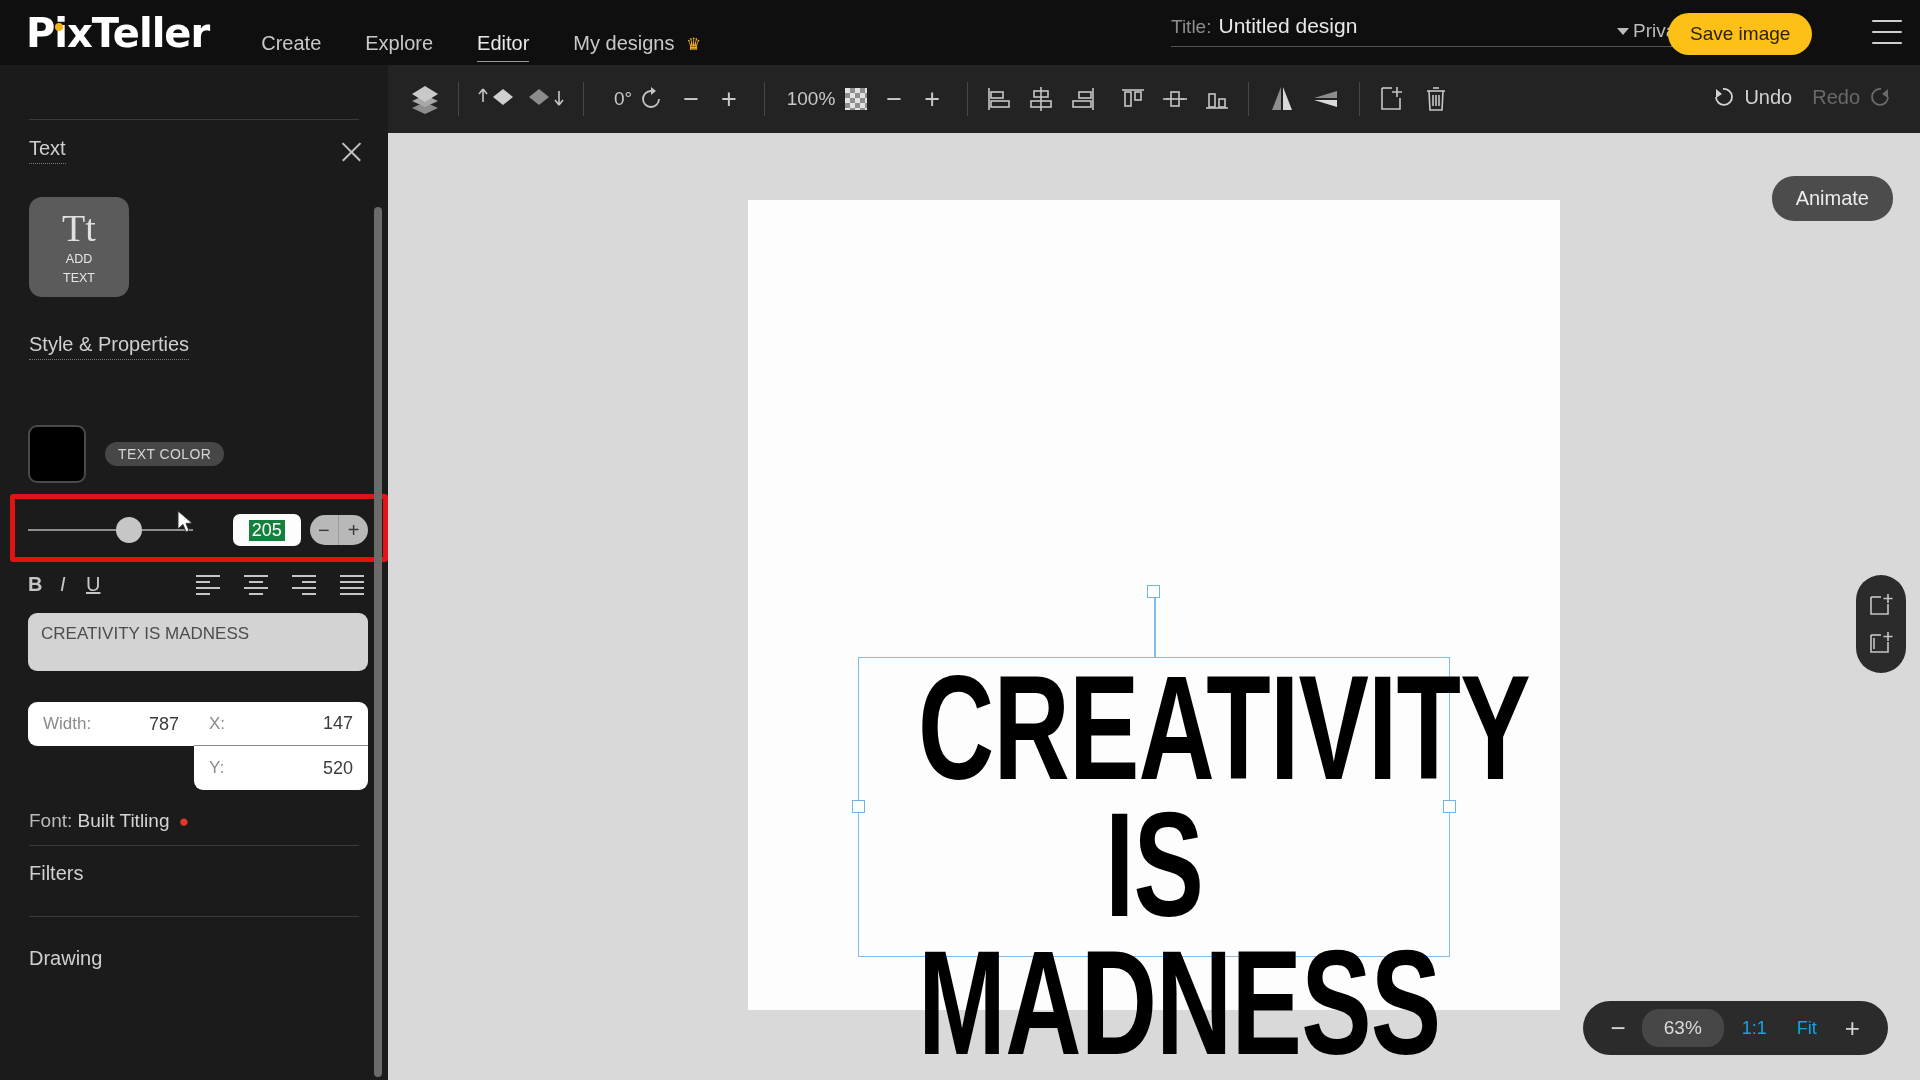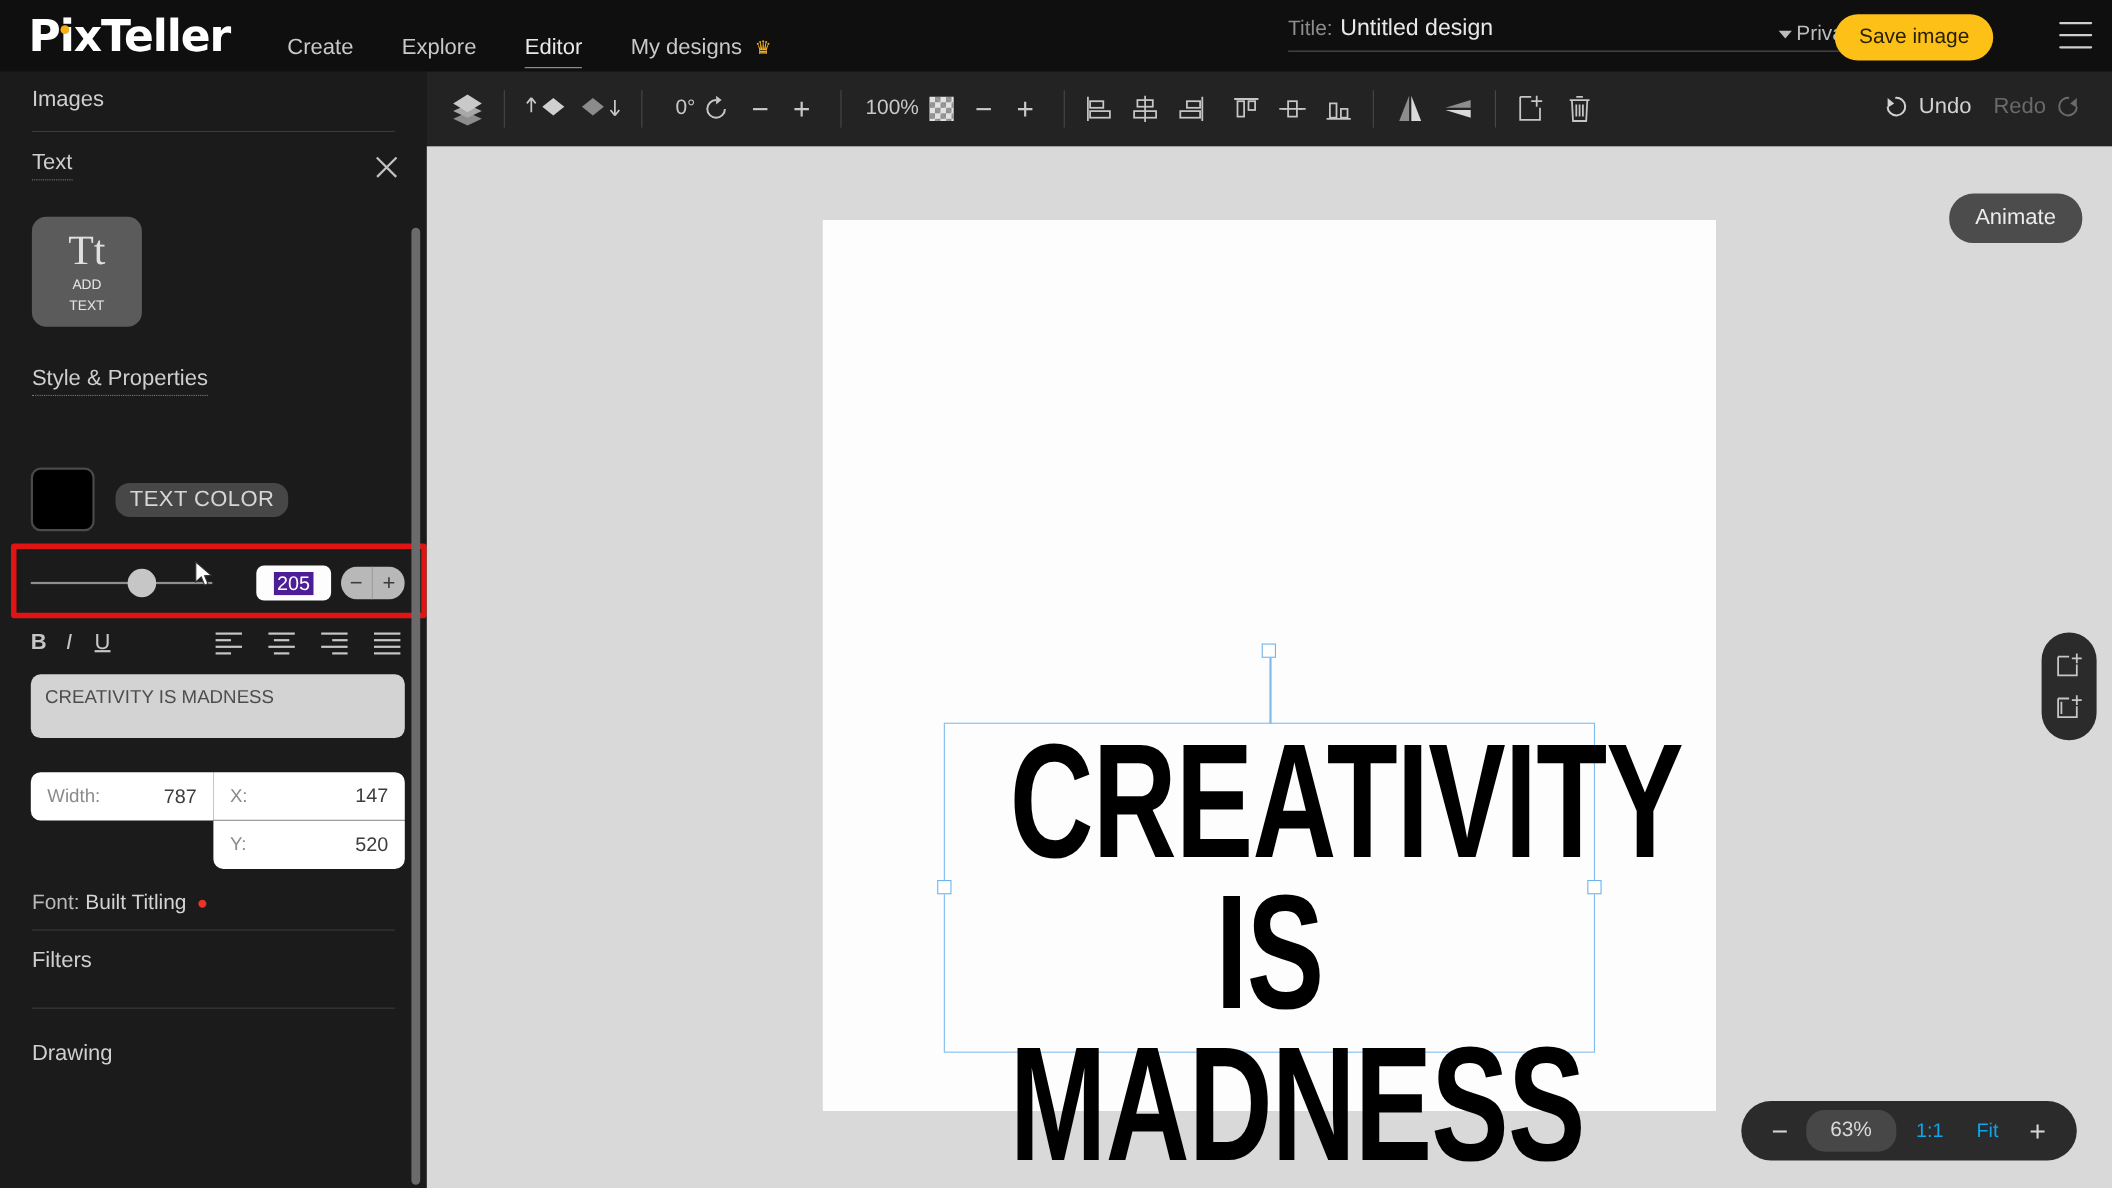--- a/index.html
+++ b/index.html
@@ -97,42 +97,42 @@
   .addtext-tile .glyph { font-size: 38px; color: #e0e0e0; line-height: 1; font-weight: 300;
      font-family: "Liberation Serif", serif; }
   .addtext-tile .cap { font-size: 12.5px; color: #e6e6e6; line-height: 1.15; text-align: center; margin-top: 5px; }
 
   .swatch {
     width: 58px; height: 58px; background: #000; border: 2px solid #4a4a4a;
     border-radius: 9px; cursor: pointer;
   }
   .pill-label {
     background: #474747; color: #d6d6d6; border-radius: 13px;
-    font-size: 20px; padding: 4px 13px; letter-spacing: .4px;
+    font-size: 14px; padding: 4px 13px; letter-spacing: .4px;
   }
 
   
   .hl-box {
     position: absolute; left: 10px; top: 429px; width: 378px; height: 68px;
     border: 5px solid #e21313; border-radius: 3px;
   }
   .slider-row {
     position: absolute; left: 28px; top: 450px; width: 340px; height: 30px;
     display: flex; align-items: center;
   }
   .slider-track { position: relative; width: 170px; height: 2px; background: #8f8f8f; }
   .slider-knob {
     position: absolute; left: 88px; top: -12px; width: 26px; height: 26px;
     border-radius: 50%; background: #c6c6c6; cursor: pointer;
   }
   .num-input {
     width: 70px; height: 32px; background: #fdfdfd; border-radius: 7px;
     display: flex; align-items: center; justify-content: center; margin-left: 40px; cursor: text;
   }
-  .num-input span { background: #4c1d95; color: #fff; font-size: 18px; padding: 0 3px; }
+  .num-input span { background: #15803d; color: #fff; font-size: 18px; padding: 0 3px; }
   .stepper {
     display: flex; margin-left: 9px; border-radius: 16px; overflow: hidden;
   }
   .stepper div {
     width: 30px; height: 30px; background: #b8b8b8; color: #3a3a3a;
     display: flex; align-items: center; justify-content: center; font-size: 20px; cursor: pointer;
   }
   .stepper div:first-child { border-right: 1px solid #9b9b9b; }
 
   .cursor-arrow { position: absolute; left: 177px; top: 445px; width: 16px; height: 24px; }
@@ -286,23 +286,20 @@
 
     <div class="hamburger">
       <span></span>
         <span></span>
         <span></span>
     </div>
   </div>
 
   <div class="sidebar">
 
-    <div style="position:absolute;left:0;top:14px;width:100%;">
-      <div class="sb-section-head">Images</div>
-    </div>
     <div class="sb-rule" style="position:absolute;top:54px;left:0;right:0;"></div>
 
     <div style="position:absolute;left:0;top:72px;width:100%;">
       <div class="sb-section-head">
         <span class="dotted-u">Text</span>
       </div>
       <div class="close-x"></div>
     </div>
 
     <div class="addtext-tile" style="position:absolute;top:132px;">

